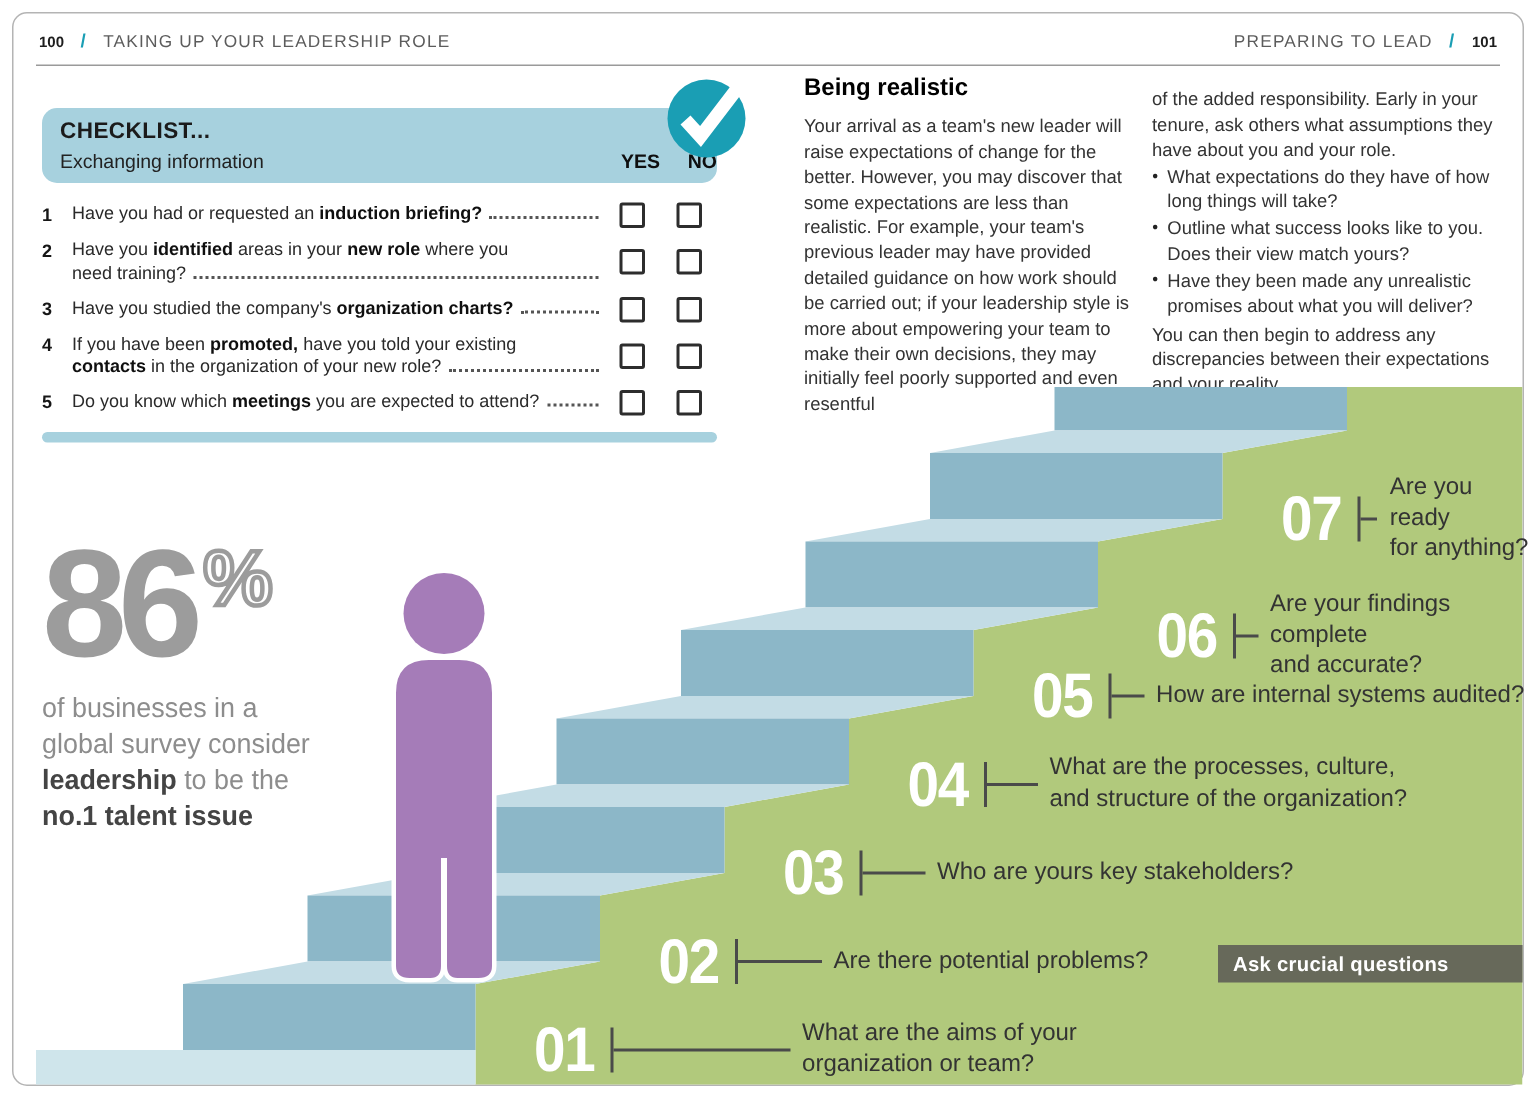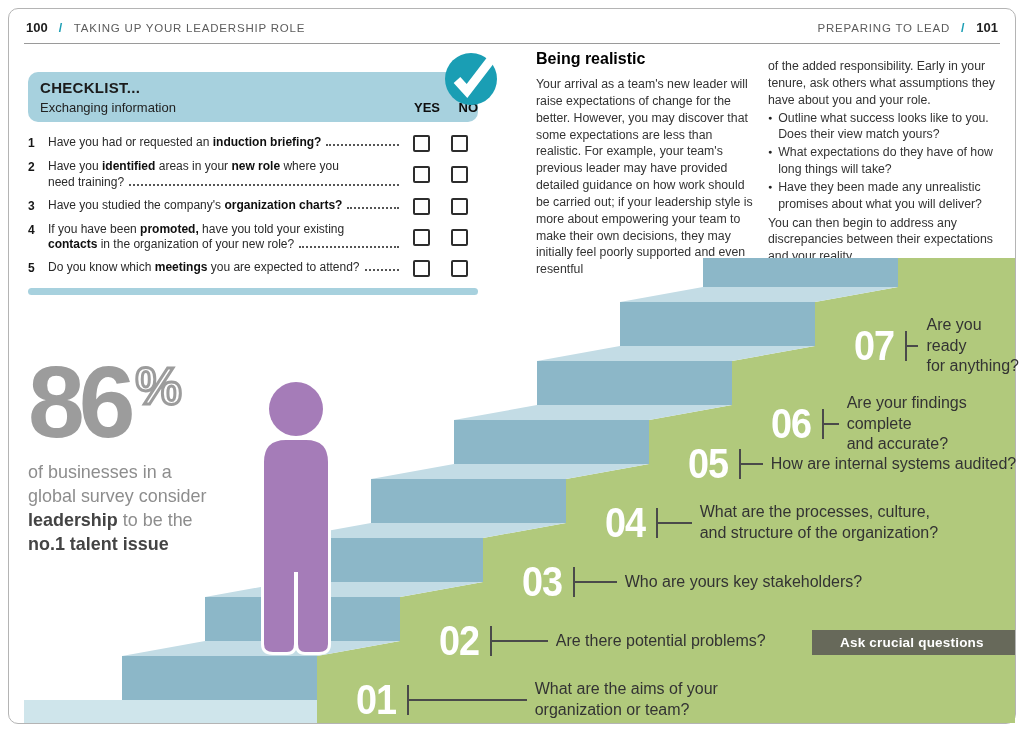--- a/index.html
+++ b/index.html
@@ -3,21 +3,21 @@
 <meta charset="utf-8">
 <style>
   html,body{margin:0;padding:0;background:#fff;}
   .page{position:relative;width:1024px;height:732px;background:#fff;overflow:hidden;
         font-family:"Liberation Sans",sans-serif;color:#222;}
   .page-border{position:absolute;inset:8px;border:1px solid #b4b4b4;border-radius:10px;pointer-events:none;}
 
   
   .hdr{position:absolute;top:20px;left:26px;right:26px;display:flex;justify-content:space-between;
        font-size:11.5px;letter-spacing:.8px;color:#5c5c5c;}
-  .hdr .pg{color:#1d1d1d;font-weight:bold;font-size:13px;letter-spacing:0;}
+  .hdr .pg{color:#1d1d1d;font-weight:bold;font-size:10px;letter-spacing:0;}
   .slash{color:var(--teal,#1a9eb4);font-weight:bold;margin:0 7px;font-size:12.5px;}
   .hrule{position:absolute;left:24px;right:24px;top:43px;border-top:1px solid #9a9a9a;}
 
   
   .checklist{position:absolute;left:28px;top:72px;width:450px;}
   .cl-head{background:var(--checklist-blue,#a7d1de);border-radius:10px;padding:7px 0 7px 12px;position:relative;}
   .cl-title{font-size:15px;font-weight:bold;color:#1b1b1b;letter-spacing:.3px;}
   .cl-sub{display:flex;align-items:flex-end;margin-top:4px;}
   .cl-subtext{font-size:13px;color:#222;flex:1;}
   .cl-col{width:38px;text-align:right;font-weight:bold;font-size:13px;color:#0e0e0e;}
@@ -60,21 +60,21 @@
   #step-labels{position:absolute;inset:0;pointer-events:none;}
   .step-label{position:absolute;display:flex;align-items:center;height:48px;}
   .step-num{font-size:42px;font-weight:bold;color:#fff;letter-spacing:-1px;line-height:1;transform:scaleX(.9);transform-origin:left;}
   .step-tick{width:0;height:30px;border-left:2px solid #4a4a4a;margin-left:6px;}
   .step-line{height:0;border-top:2px solid #4a4a4a;}
   .step-q{margin-left:8px;font-size:16px;line-height:1.3;color:#333;white-space:pre-line;}
 
   
   .crucial{position:absolute;left:812px;top:630px;width:203px;height:25px;box-sizing:border-box;
            background:var(--bar-olive,#67695a);color:#fff;font-weight:bold;font-size:13.5px;
-           display:flex;align-items:center;padding-left:28px;letter-spacing:.2px;}
+           display:flex;align-items:center;padding-left:10px;letter-spacing:.2px;}
 </style>
 </head>
 <body>
 
 <div class="page">
   <div class="page-border"></div>
 
   <div class="hdr">
     <div>
       <span class="pg">100</span>
@@ -190,25 +190,25 @@
     <div class="cl-bar"></div>
   </div>
 
   <div class="br-head">Being realistic</div>
   <div class="br-col1">Your arrival as a team's new leader will raise expectations of change for the better. However, you may discover that some expectations are less than realistic. For example, your team's previous leader may have provided detailed guidance on how work should be carried out; if your leadership style is more about empowering your team to make their own decisions, they may initially feel poorly supported and even resentful</div>
   <div class="br-col2">
     <div>of the added responsibility. Early in your tenure, ask others what assumptions they have about you and your role.</div>
     <div id="col2-bullets">
         <div class="bullet">
           <span class="dot">●</span>
-          <span class="btxt">Outline what success looks like to you. Does their view match yours?</span>
+          <span class="btxt">What expectations do they have of how long things will take?</span>
         </div>
         <div class="bullet">
           <span class="dot">●</span>
-          <span class="btxt">What expectations do they have of how long things will take?</span>
+          <span class="btxt">Outline what success looks like to you. Does their view match yours?</span>
         </div>
         <div class="bullet">
           <span class="dot">●</span>
           <span class="btxt">Have they been made any unrealistic promises about what you will deliver?</span>
         </div>
       </div>
     <div class="outro">You can then begin to address any discrepancies between their expectations and your reality.</div>
   </div>
 
   <svg class="stairs" width="1006" height="465" viewBox="9 258 1006 465">

